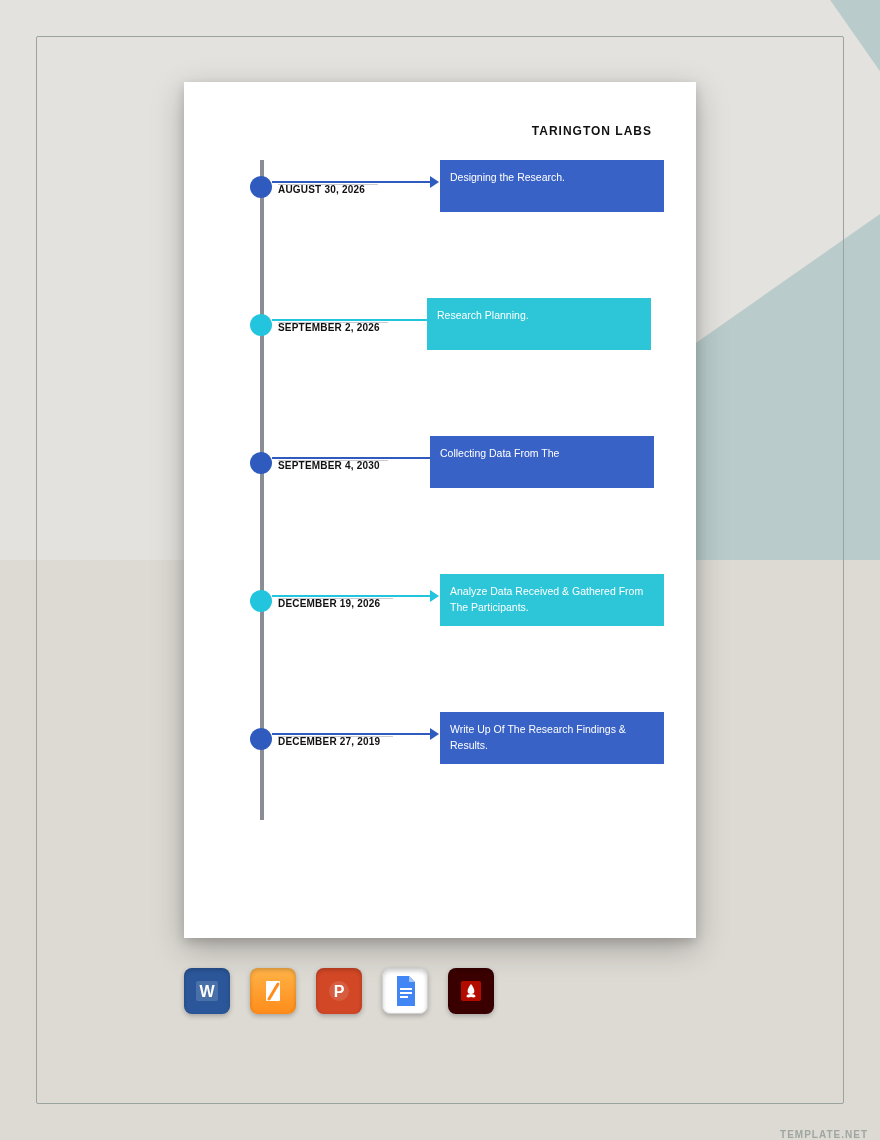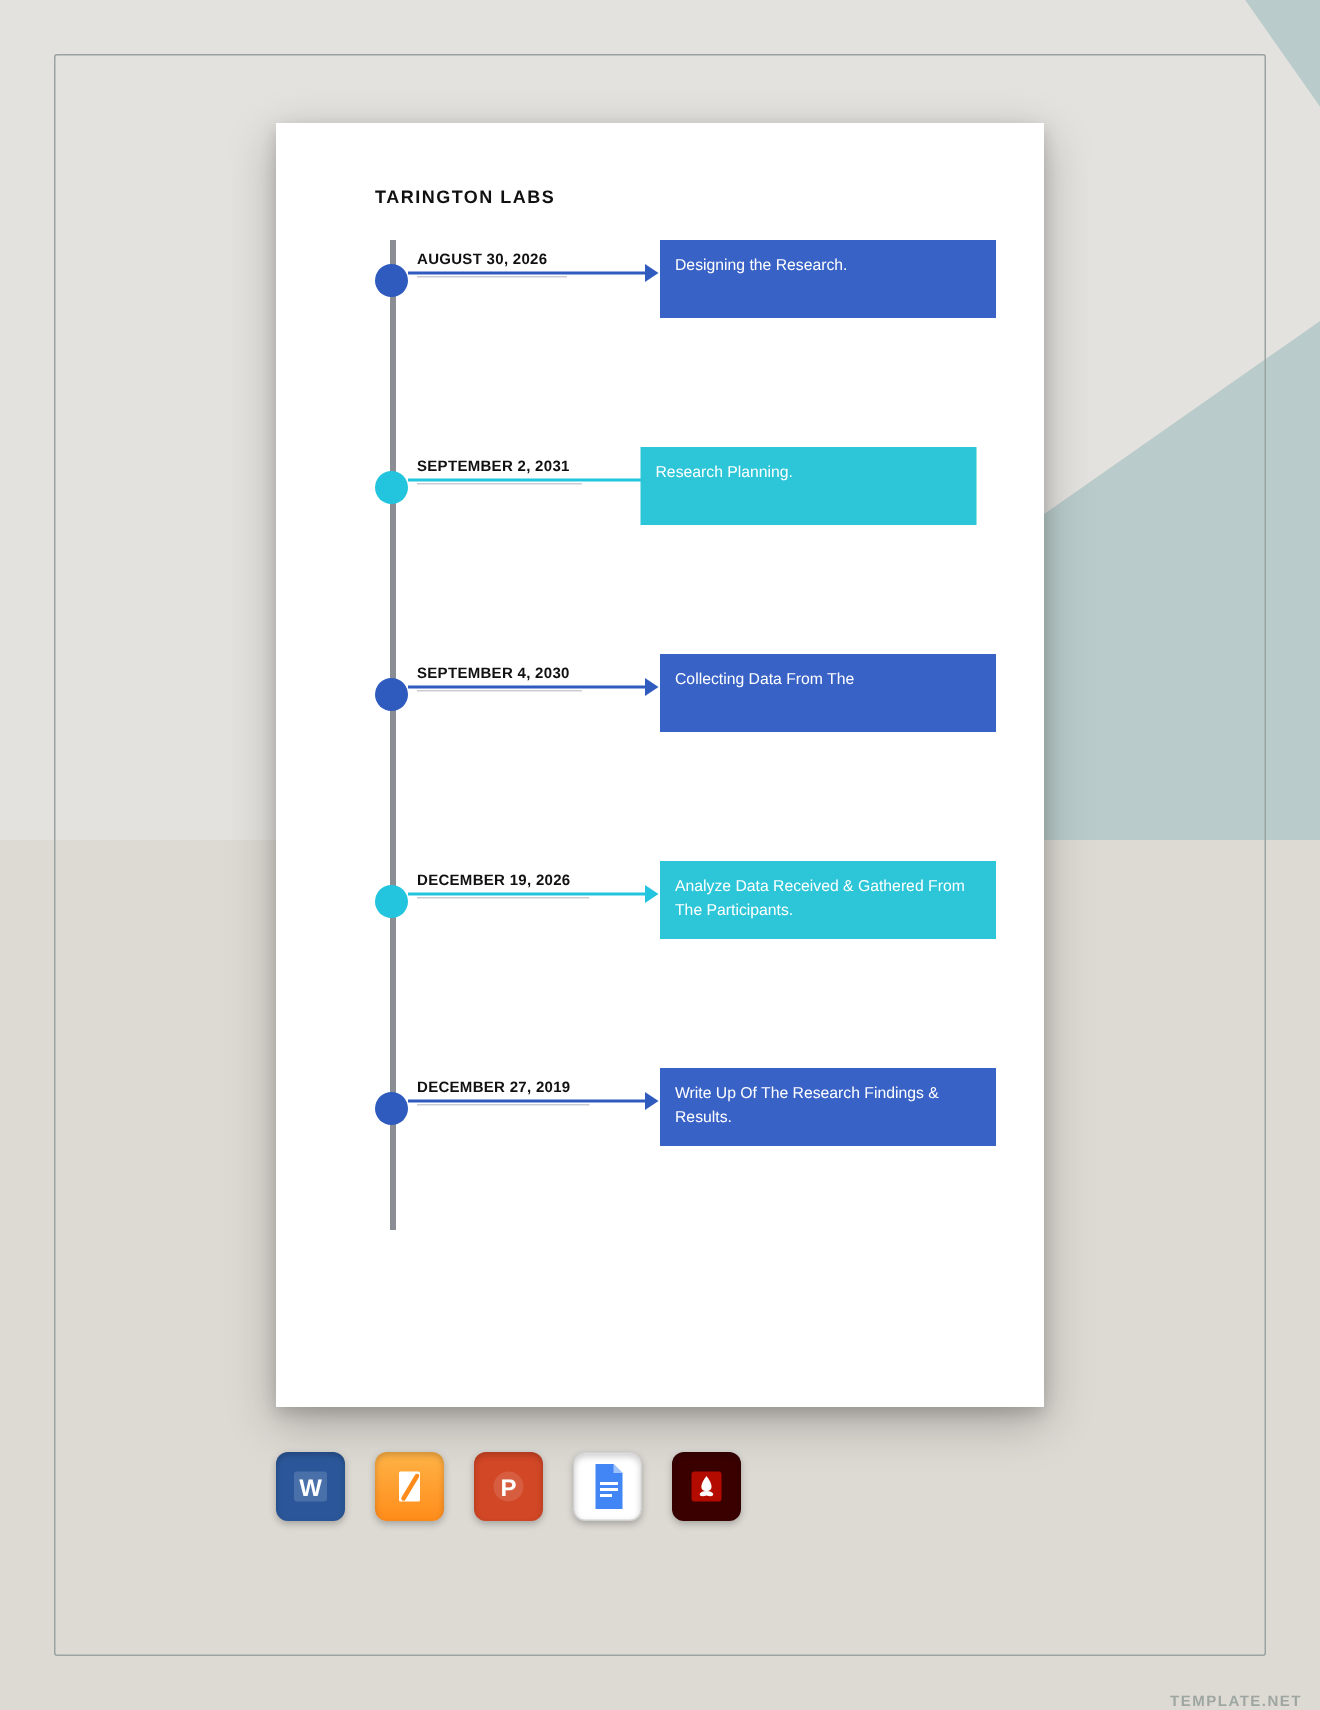--- a/index.html
+++ b/index.html
@@ -50,20 +50,21 @@
     letter-spacing: 1px;
     margin-bottom: 18px;
   }
   .sub {
     font-size: 12px;
     font-weight: 800;
     letter-spacing: 1px;
     color: #111;
     margin-left: 22px;
     margin-bottom: 16px;
+    text-align: right;
   }
   .timeline {
     position: relative;
     height: 680px;
     margin-left: 22px;
     margin-top: 8px;
   }
   .spine {
     position: absolute;
     top: 6px; left: 10px;
@@ -77,21 +78,21 @@
   .dot {
     position: absolute;
     top: 8px; left: 0;
     width: 22px; height: 22px;
     border-radius: 50%;
     background: #2f5bbf;
   }
   .dot.teal { background: #23c5de; }
   .date {
     position: absolute;
-    top: 0; left: 28px;
+    top: 16px; left: 28px;
     font-size: 10px;
     font-weight: 800;
     letter-spacing: 0.2px;
     color: #111;
     white-space: nowrap;
   }
   .date-line {
     position: absolute;
     top: 16px; left: 28px;
     height: 1px;
@@ -167,34 +168,34 @@
       <div class="dot"></div>
       <div class="date">AUGUST 30, 2026</div>
       <div class="date-line" style="width:100px"></div>
       <div class="arrow" style="width:160px"></div>
       <div class="arrow-head" style="left:180px"></div>
       <div class="box" style="left:190px">Designing the Research.</div>
     </div>
 
     <div class="item" style="top:152px">
       <div class="dot teal"></div>
-      <div class="date">SEPTEMBER 2, 2031</div>
+      <div class="date">SEPTEMBER 2, 2026</div>
       <div class="date-line" style="width:110px"></div>
       <div class="arrow teal" style="width:160px"></div>
       <div class="arrow-head teal" style="left:180px"></div>
       <div class="box teal" style="left:177px">Research Planning.</div>
     </div>
 
     <div class="item" style="top:290px">
       <div class="dot"></div>
       <div class="date">SEPTEMBER 4, 2030</div>
       <div class="date-line" style="width:110px"></div>
       <div class="arrow" style="width:160px"></div>
       <div class="arrow-head" style="left:180px"></div>
-      <div class="box" style="left:190px">Collecting Data From The</div>
+      <div class="box" style="left:180px">Collecting Data From The</div>
     </div>
 
     <div class="item" style="top:428px">
       <div class="dot teal"></div>
       <div class="date">DECEMBER 19, 2026</div>
       <div class="date-line" style="width:115px"></div>
       <div class="arrow teal" style="width:160px"></div>
       <div class="arrow-head teal" style="left:180px"></div>
       <div class="box teal" style="left:190px">Analyze Data Received &amp; Gathered From The Participants.</div>
     </div>

